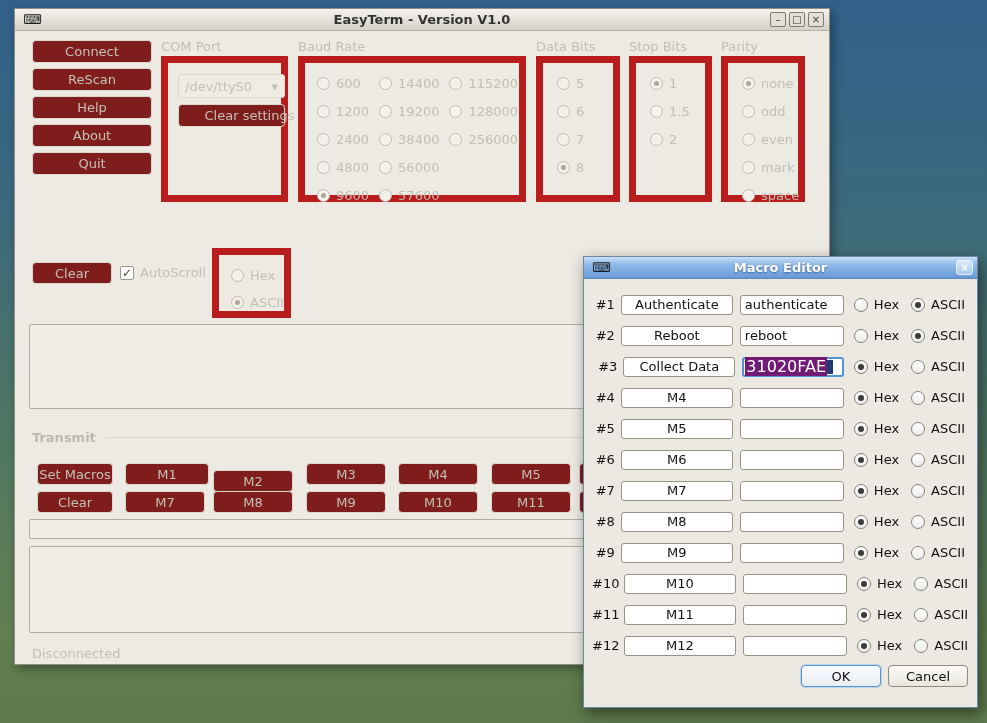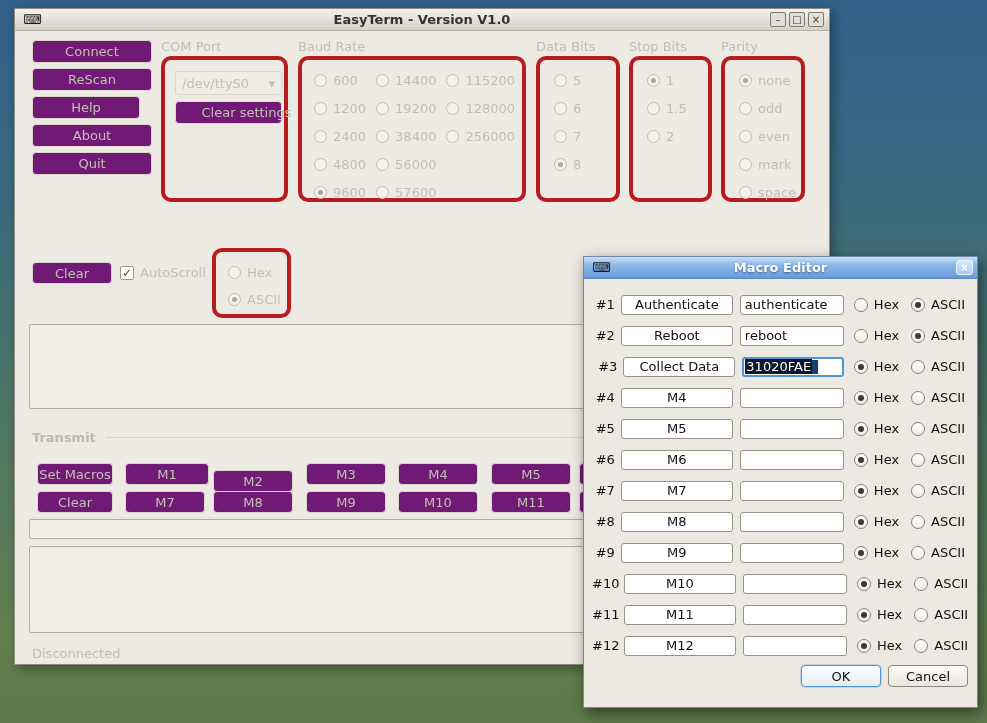--- a/index.html
+++ b/index.html
@@ -12,24 +12,24 @@
           background:#EDEAE3; border:1px solid #918D83; box-shadow:3px 4px 10px rgba(0,0,0,.35); }
   .mtitle { height:22px; background:linear-gradient(#F4F2ED,#D5D1C8); border-bottom:1px solid #B5B1A7;
             position:relative; display:flex; align-items:center; }
   .mtitle .ttext { position:absolute; left:0; right:0; text-align:center; font-size:13px; font-weight:bold; color:#333; }
   .appicon { margin-left:8px; font-size:13px; color:#1A1A1A; z-index:2; }
   .wctrls { position:absolute; right:5px; top:3px; display:flex; gap:3px; z-index:2; }
   .wbtn { width:16px; height:15px; border:1px solid #7E7A71; border-radius:2px; background:#E2DFD7;
           font-size:10px; line-height:13px; text-align:center; color:#3A3A3A; cursor:default; }
 
   .btn { display:flex; align-items:center; justify-content:center; border-radius:4px; font-size:13px; cursor:default; white-space:nowrap; }
-  .btn.dis { background:#701a75; border:1px solid #DBD7CD; color:#C4C0B4; }
+  .btn.dis { background:#7f1d1d; border:1px solid #DBD7CD; color:#C4C0B4; }
 
   .glabel { position:absolute; font-size:13px; color:#C2BEB2; }
-  .frame  { position:absolute; border:4px solid #b91c1c; border-radius:10px; }
+  .frame  { position:absolute; border:7px solid #b91c1c; border-radius:0; }
   .hdr { position:absolute; display:flex; align-items:center; gap:10px; font-size:13px; font-weight:bold; color:#BDB9AD; }
   .hdr .line { flex:1; border-top:1px solid #D8D4CA; }
   .sunken { position:absolute; background:#F1EEE8; border:1px solid #B1ADA2; border-radius:2px; }
 
   .ritem { display:flex; align-items:center; gap:6px; font-size:13px; }
   .ritem.dis { color:#C2BEB2; }
   .ritem.en  { color:#111; }
   .radio { position:relative; display:inline-block; border-radius:50%; flex:none; }
   .radio.rdis { width:13px; height:13px; border:1px solid #C1BDB1; background:#F4F1EB; }
   .radio.ren  { width:14px; height:14px; border:1px solid #85817A; background:linear-gradient(#FFFFFF,#ECECEA); }
@@ -57,21 +57,21 @@
             text-align:center; font-weight:bold; z-index:2; }
   .drows { position:absolute; left:0; top:32px; right:0; }
   .mrow { display:flex; align-items:center; height:31px; padding-left:8px; }
   .mnum { width:26px; text-align:right; margin-right:6px; font-size:13px; color:#111; }
   .mname,.mval { height:20px; border:1px solid #989387; border-radius:3px; background:#FFF;
                  font-family:"DejaVu Sans",sans-serif; font-size:13px; color:#111; padding:0 4px; outline:none; }
   .mname { width:112px; text-align:center; margin-right:7px; }
   .mval  { width:104px; margin-right:10px; }
   .mvalfocus { width:104px; height:20px; border:2px solid #4E94D6; border-radius:3px; background:#FFF;
                display:flex; align-items:center; padding:0 1px; margin-right:10px; }
-  .selx { background:#0f172a; color:#FFF; font-size:13px; padding:0 1px; white-space:pre; }
+  .selx { background:#701a75; color:#FFF; font-size:16px; padding:0 1px; white-space:pre; }
   .caret { width:6px; height:14px; background:#1C3E6E; flex:none; }
   .dlg .ritem { margin-right:12px; }
   .okbtn,.cancelbtn { position:absolute; top:408px; width:80px; height:22px; border-radius:4px; font-size:13px;
                       font-family:"DejaVu Sans",sans-serif; color:#111; cursor:default; }
   .okbtn { left:217px; border:1px solid #4E94D6; background:linear-gradient(#FAFBFD,#E9EDF2);
            box-shadow:0 0 0 1px rgba(120,170,220,.35); }
   .cancelbtn { left:304px; border:1px solid #8E8A80; background:linear-gradient(#FBFAF7,#E9E6DF); }
 </style>
 </head>
 <body>
@@ -85,21 +85,21 @@
       <span class="wctrls">
         <span class="wbtn">–</span>
         <span class="wbtn">□</span>
         <span class="wbtn">×</span>
       </span>
     </div>
 
     <div id="left-buttons" style="position:absolute;left:17px;top:31px;display:flex;flex-direction:column;gap:5px;">
         <div class="btn dis" style="width:120px;height:23px;">Connect</div>
         <div class="btn dis" style="width:120px;height:23px;">ReScan</div>
-        <div class="btn dis" style="width:108px;height:23px;">Help</div>
+        <div class="btn dis" style="width:120px;height:23px;">Help</div>
         <div class="btn dis" style="width:120px;height:23px;">About</div>
         <div class="btn dis" style="width:120px;height:23px;">Quit</div>
       </div>
 
     <div class="glabel" style="left:146px;top:30px;">COM Port</div>
     <div class="frame" style="left:146px;top:47px;width:127px;height:146px;">
       <div class="combo" style="left:10px;top:11px;width:107px;height:24px;">
         <span>/dev/ttyS0</span>
         <span>▾</span>
       </div>

